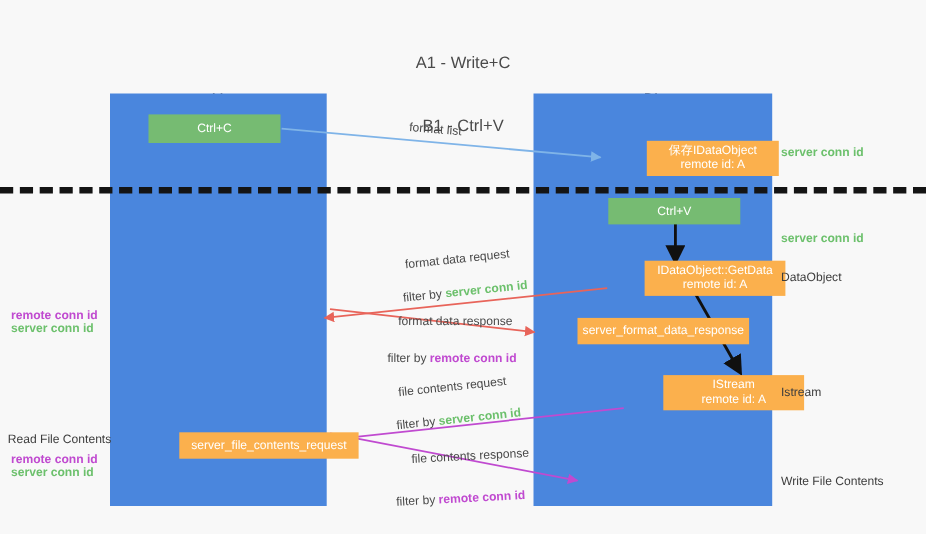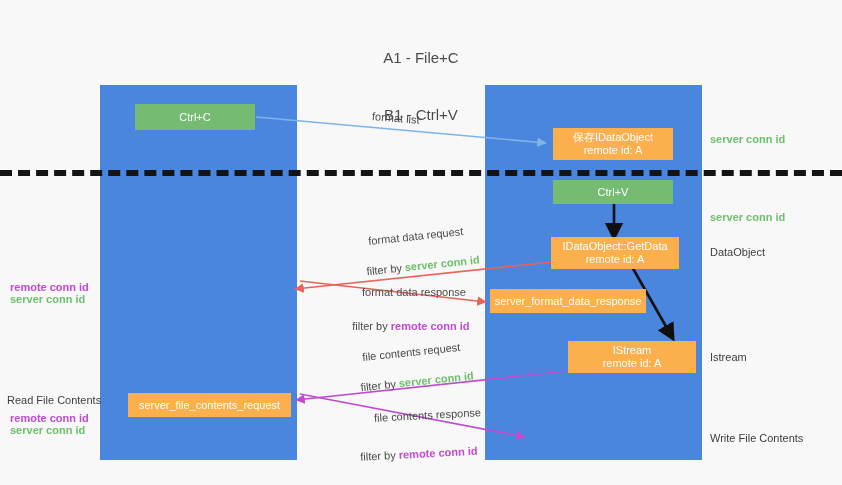--- a/index.html
+++ b/index.html
@@ -53,21 +53,21 @@
     flex-direction: column;
     align-items: center;
     justify-content: center;
     color: #ffffff;
     font-size: 11px;
     line-height: 13px;
     text-align: center;
     white-space: pre;
   }
   .box.green { background: #76bb72; justify-content: center; }
-  .box.orange { background: #fbb04d; }
+  .box.orange { background: #fbb04d; margin-left: 35px; }
   .box .l2 { font-size: 11px; }
 
   
   .lbl {
     font-size: 11px;
     color: #4a4a4a;
     line-height: 14px;
     white-space: pre;
   }
   .lbl.green { color: #6cc06c; font-weight: bold; }
@@ -90,21 +90,21 @@
     width: 842px; height: 485px;
     pointer-events: none;
   }
 </style>
 </head>
 <body>
 
 <div id="stage">
 
   <div class="abs title">
-    <div>A1 - File+C</div>
+    <div>A1 - Write+C</div>
     <div>B1 - Ctrl+V</div>
   </div>
 
   <div class="abs col-head" style="left:125px; top:58px; width:145px;">
     <div>A1</div>
     <div>remote</div>
   </div>
   <div class="abs col-head" style="left:520px; top:58px; width:145px;">
     <div>B1</div>
     <div>connection</div>

